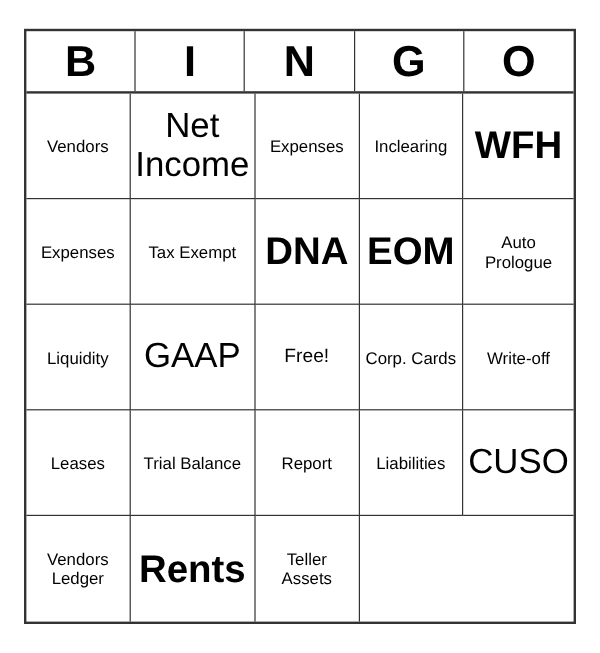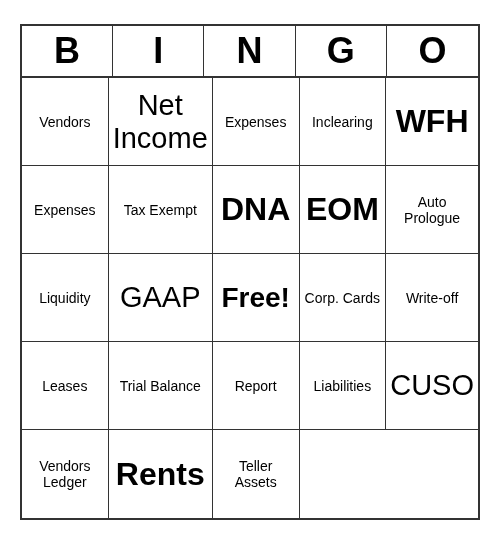--- a/index.html
+++ b/index.html
@@ -71,22 +71,22 @@
       font-size: 32px;
       font-weight: bold;
     }
 
     .bingo-cell.medium-large {
       font-size: 29px;
       font-weight: normal;
     }
 
     .bingo-cell.free {
-      font-size: 28px;
-      font-weight: bold;
+      font-size: 16px;
+      font-weight: normal;
     }
   </style>
 </head>
 <body>
 
 <div class="bingo-container">
   <div class="bingo-header">
   <div class="bingo-header-cell">B</div>
       <div class="bingo-header-cell">I</div>
       <div class="bingo-header-cell">N</div>

